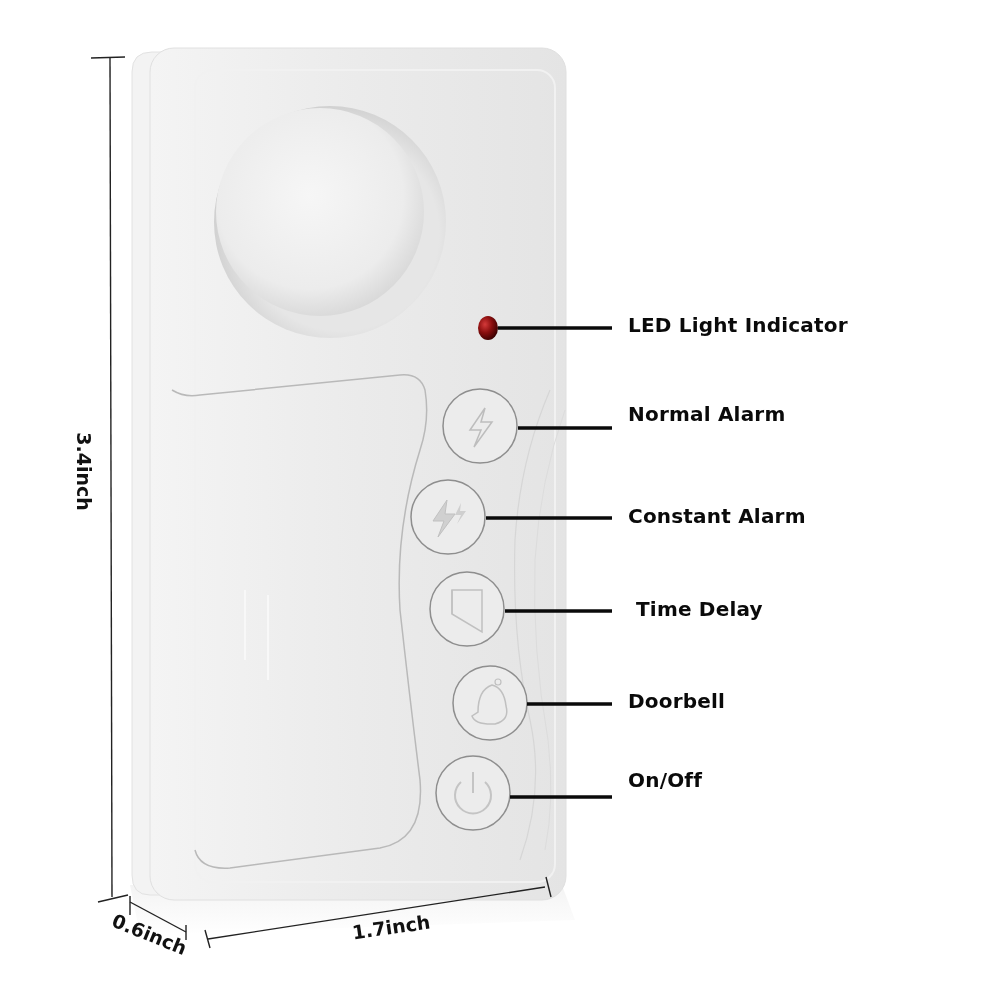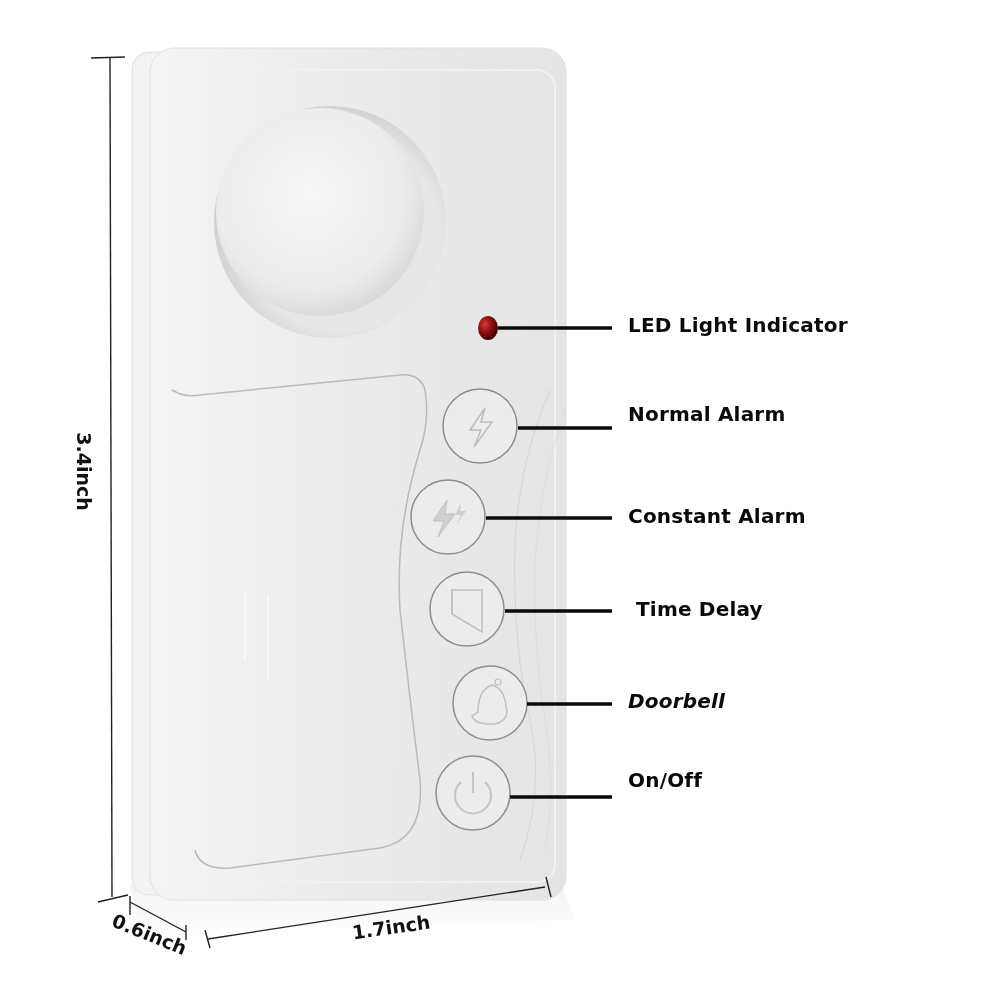--- a/index.html
+++ b/index.html
@@ -105,18 +105,18 @@
     <line x1="208" y1="939" x2="545" y2="887"></line>
     <line x1="205" y1="930" x2="210" y2="948"></line>
     <line x1="546" y1="877" x2="551" y2="897"></line>
   </g>
 </svg>
 
 <div class="label" style="left:628px; top:315px;">LED Light Indicator</div>
 <div class="label" style="left:628px; top:404px;">Normal Alarm</div>
 <div class="label" style="left:628px; top:506px;">Constant Alarm</div>
 <div class="label" style="left:628px; top:599px;margin-left:8px;">Time Delay</div>
-<div class="label" style="left:628px; top:691px;font-style:italic;">Doorbell</div>
+<div class="label" style="left:628px; top:691px;">Doorbell</div>
 <div class="label" style="left:628px; top:770px;">On/Off</div>
 
 <div class="dim-text" style="left:44px; top:462px; transform:rotate(90deg); transform-origin:center;">3.4inch</div>
 <div class="dim-text" style="left:352px; top:918px; transform:rotate(-8deg);">1.7inch</div>
 <div class="dim-text" style="left:110px; top:925px; transform:rotate(22deg);">0.6inch</div>
 
 </body></html>

